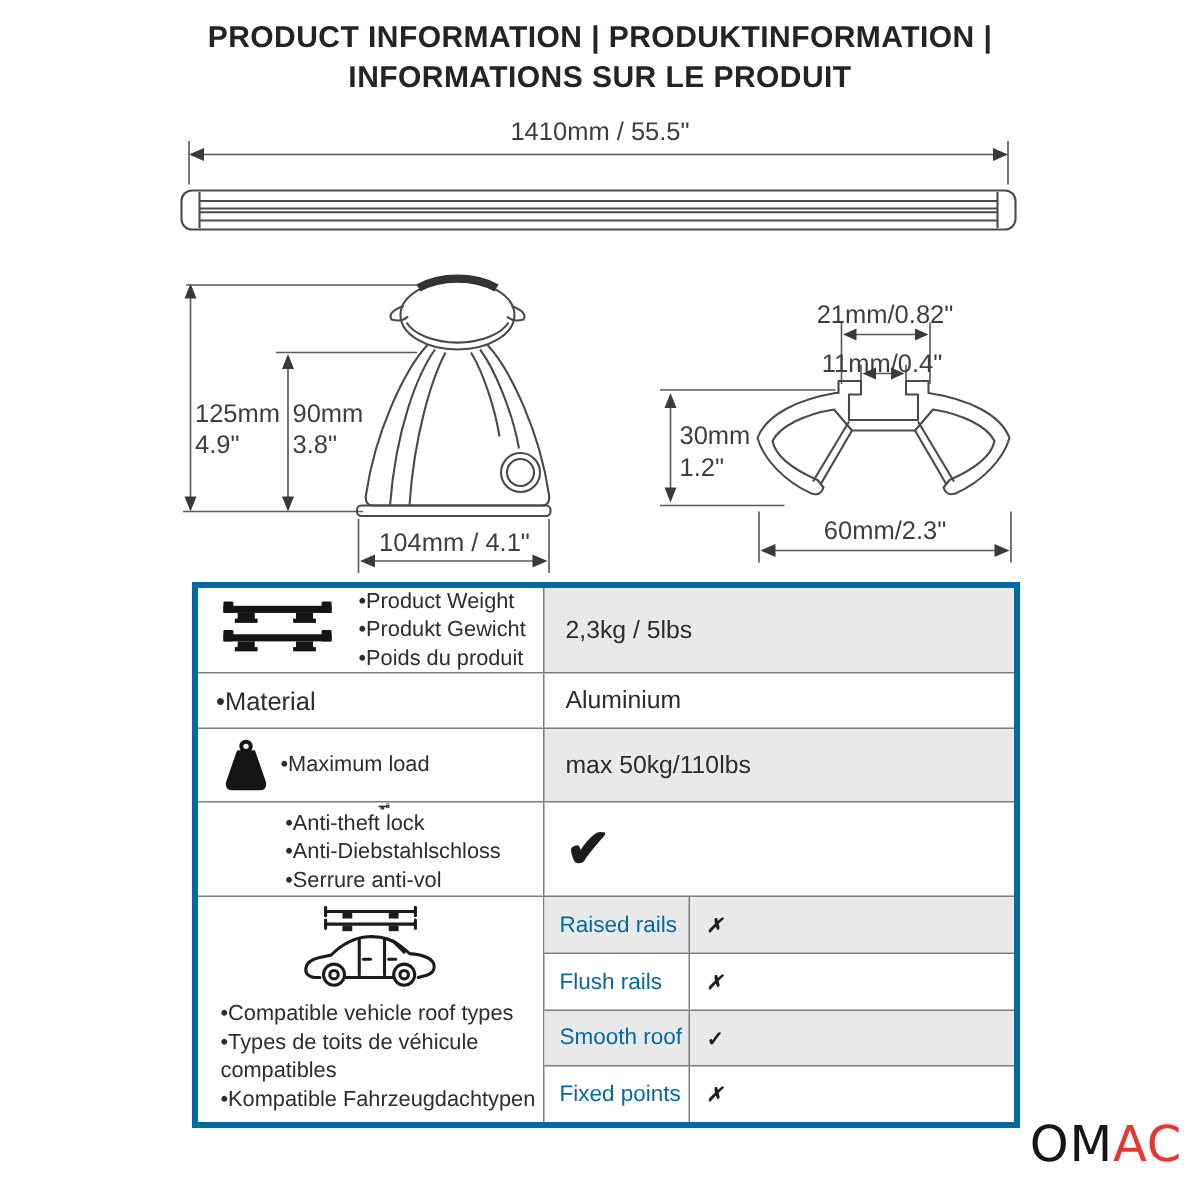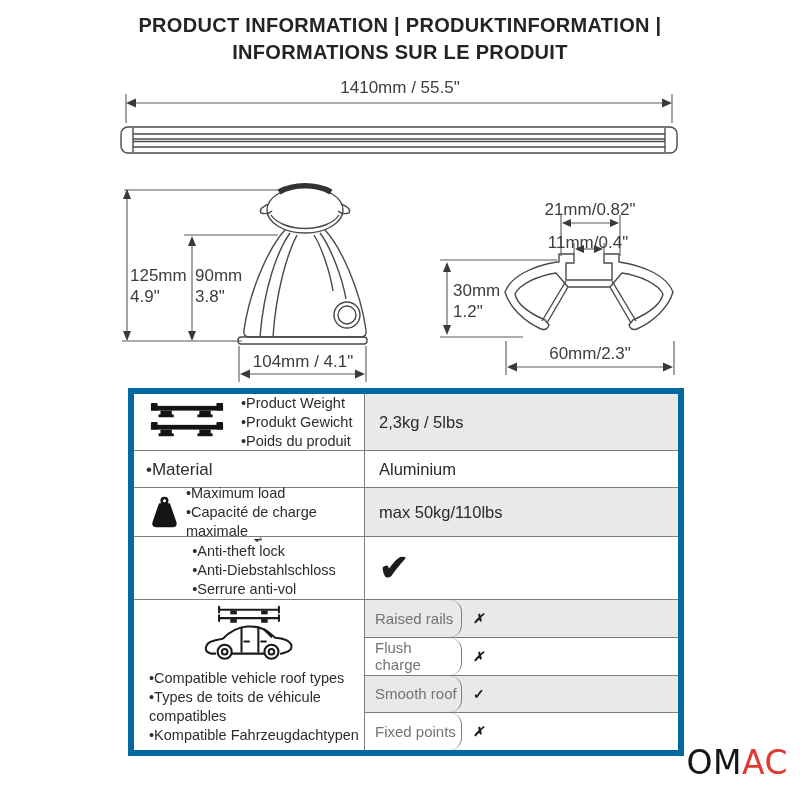--- a/index.html
+++ b/index.html
@@ -11,37 +11,37 @@
   .title { position:absolute; top:12px; left:0; right:0; text-align:center;
            font-size:20px; font-weight:800; line-height:27px; letter-spacing:0.3px; color:#272324; }
   
   .dimlabel { position:absolute; font-size:17px; line-height:21px; color:#3e3e3e; white-space:nowrap; }
   .center { text-align:center; }
   svg .ln { stroke:#4a4a4a; stroke-width:1.4; fill:none; }
   svg .thin { stroke:#5a5a5a; stroke-width:1.1; fill:none; }
   svg .ah { fill:#3a3a3a; stroke:none; }
   
   .spec-table { position:absolute; left:128px; top:388px; width:544px;
-                border:6px solid #0369a1; background:#fff; box-sizing:content-box; }
+                border:4px solid #0369a1; background:#fff; box-sizing:content-box; }
   .trow { display:flex; align-items:stretch; border-top:1px solid #7d7d7d; }
   .trow.first { border-top:none; }
   .h56{height:56px}.h36{height:36px}.h48{height:48px}.h62{height:62px}.h150{height:150px}
   .cl { width:230px; display:flex; align-items:center; box-sizing:border-box; }
   .cr { flex:1; border-left:1px solid #7d7d7d; display:flex; align-items:center;
         padding-left:14px; font-size:16.5px; color:#2b2b2b; box-sizing:border-box; }
   .gray { background:#e9e9e9;text-align:right; }
   .labels { font-size:14.5px; line-height:19px; color:#2d2d2d; }
   .bigcheck { font-size:36px; font-weight:700; color:#1c1c1c; line-height:1; }
   .cl.col { flex-direction:column; justify-content:center; }
   .cl.col .labels { width:100%; box-sizing:border-box; padding-left:15px; padding-right:4px; margin-top:6px; }
   .cr5 { flex:1; border-left:1px solid #7d7d7d; display:flex; flex-direction:column; padding:0; }
   .subrow { flex:1; display:flex; border-top:1px solid #7d7d7d; }
   .subrow.first { border-top:none; }
   .sublabel { width:97px; border-right:1px solid #7d7d7d; display:flex; align-items:center;
-              padding-left:10px; font-size:15px; color:#737373; box-sizing:border-box;border-radius:12px; }
+              padding-left:10px; font-size:15px; color:#0369a1; box-sizing:border-box; }
   .subval { flex:1; display:flex; align-items:center; padding-left:11px;
             font-size:13px; font-weight:600; color:#1c1c1c; font-style:italic; }
   .subval.ok { font-style:normal; font-size:14px; }
   
   .logo { position:absolute; right:12px; top:746px; font-family:"DejaVu Sans", sans-serif;
           font-size:33px; font-weight:400; letter-spacing:0.5px; line-height:1; }
   .logo .black { color:#161616; }
   .logo .red { color:#e23a30; }
 </style>
 </head>
@@ -202,21 +202,20 @@
 
     <div class="trow h48">
       <div class="cl" style="padding-left:16px;">
         <svg width="32" height="36" viewBox="0 0 36 40">
           <circle cx="18" cy="6" r="5" fill="#141414"></circle>
           <circle cx="18" cy="6" r="2" fill="#fff"></circle>
           <path d="M 12 10 H 24 L 32 33 Q 33 38 28 38 H 8 Q 3 38 4 33 Z" fill="#141414" stroke="#141414" stroke-width="2" stroke-linejoin="round"></path>
         </svg>
         <div class="labels" style="margin-left:7px;">
           <div>•Maximum load</div>
-          <div>•Capacité de charge maximale</div>
         </div>
       </div>
       <div class="cr gray">max 50kg/110lbs</div>
     </div>
 
     <div class="trow h62">
       <div class="cl" style="padding-left:17px;flex-direction:column;">
         <svg width="66" height="44" viewBox="0 0 72 48">
           <rect x="1" y="20" width="46" height="11" rx="2" fill="#141414"></rect>
           <polygon points="46,20 52,25.5 46,31" fill="#141414"></polygon>
@@ -273,21 +272,21 @@
           <div style="max-width:200px;">•Types de toits de véhicule compatibles</div>
           <div>•Kompatible Fahrzeugdachtypen</div>
         </div>
       </div>
       <div class="cr5">
         <div class="subrow first gray">
           <div class="sublabel">Raised rails</div>
           <div class="subval">✗</div>
         </div>
         <div class="subrow">
-          <div class="sublabel">Flush charge</div>
+          <div class="sublabel">Flush rails</div>
           <div class="subval">✗</div>
         </div>
         <div class="subrow gray">
           <div class="sublabel">Smooth roof</div>
           <div class="subval ok">✓</div>
         </div>
         <div class="subrow">
           <div class="sublabel">Fixed points</div>
           <div class="subval">✗</div>
         </div>

